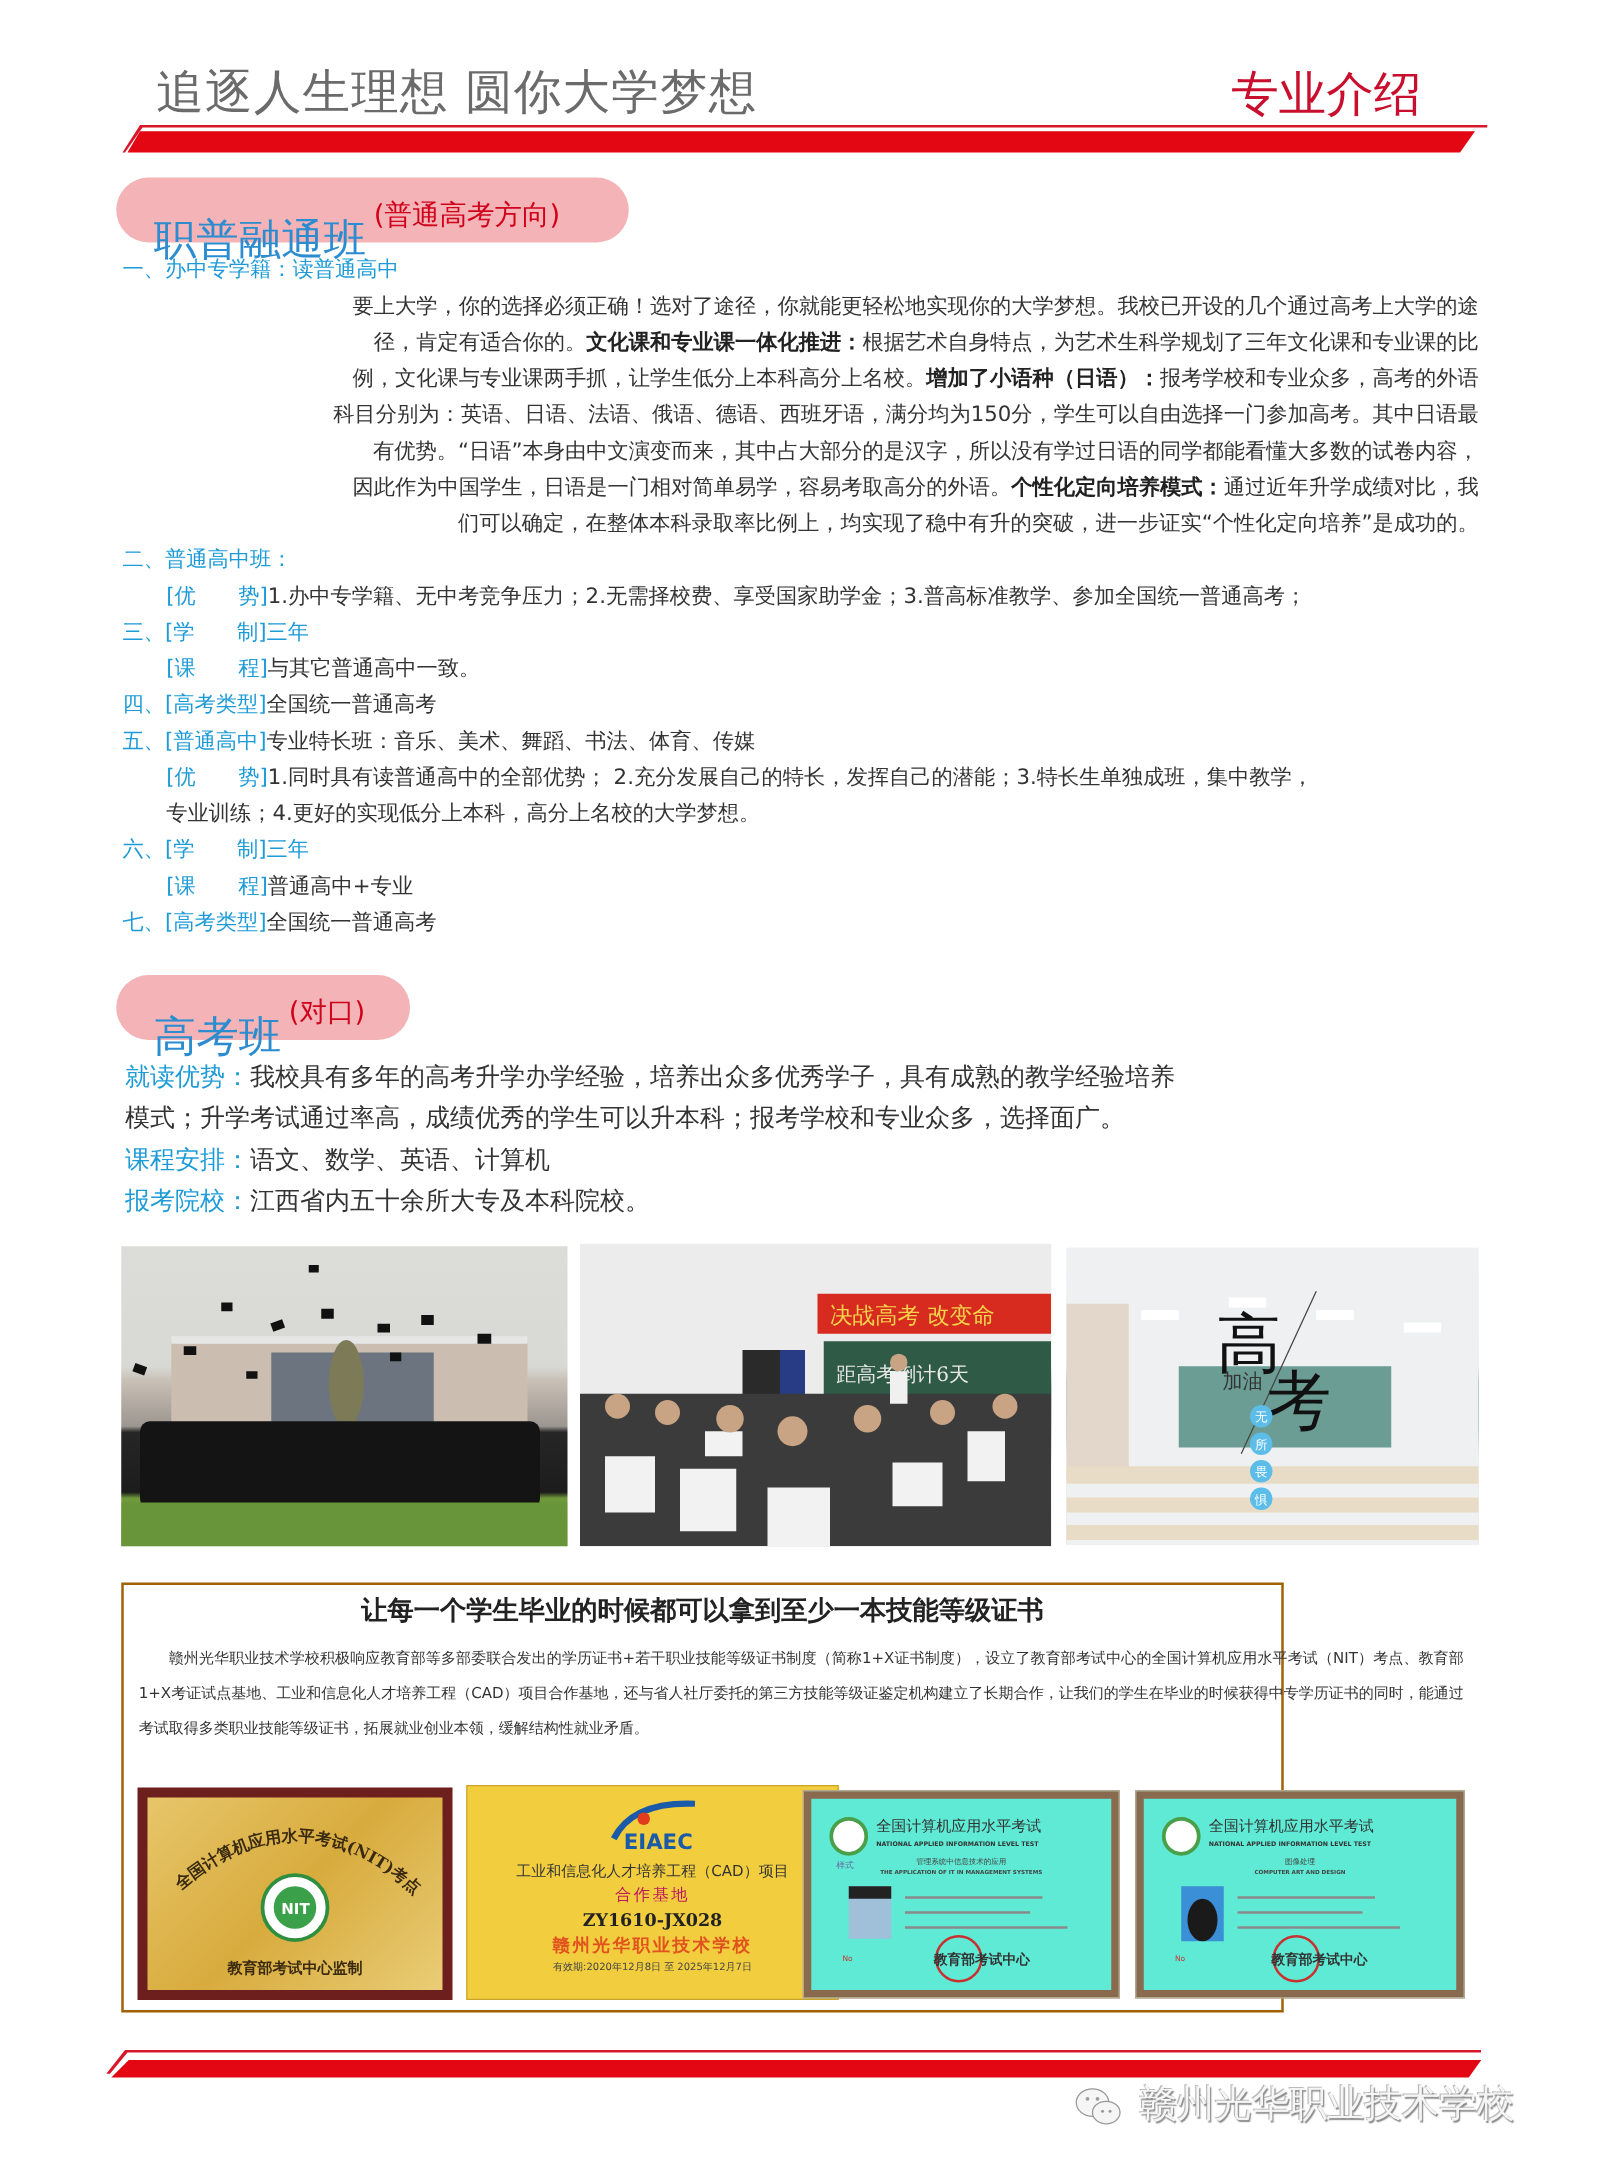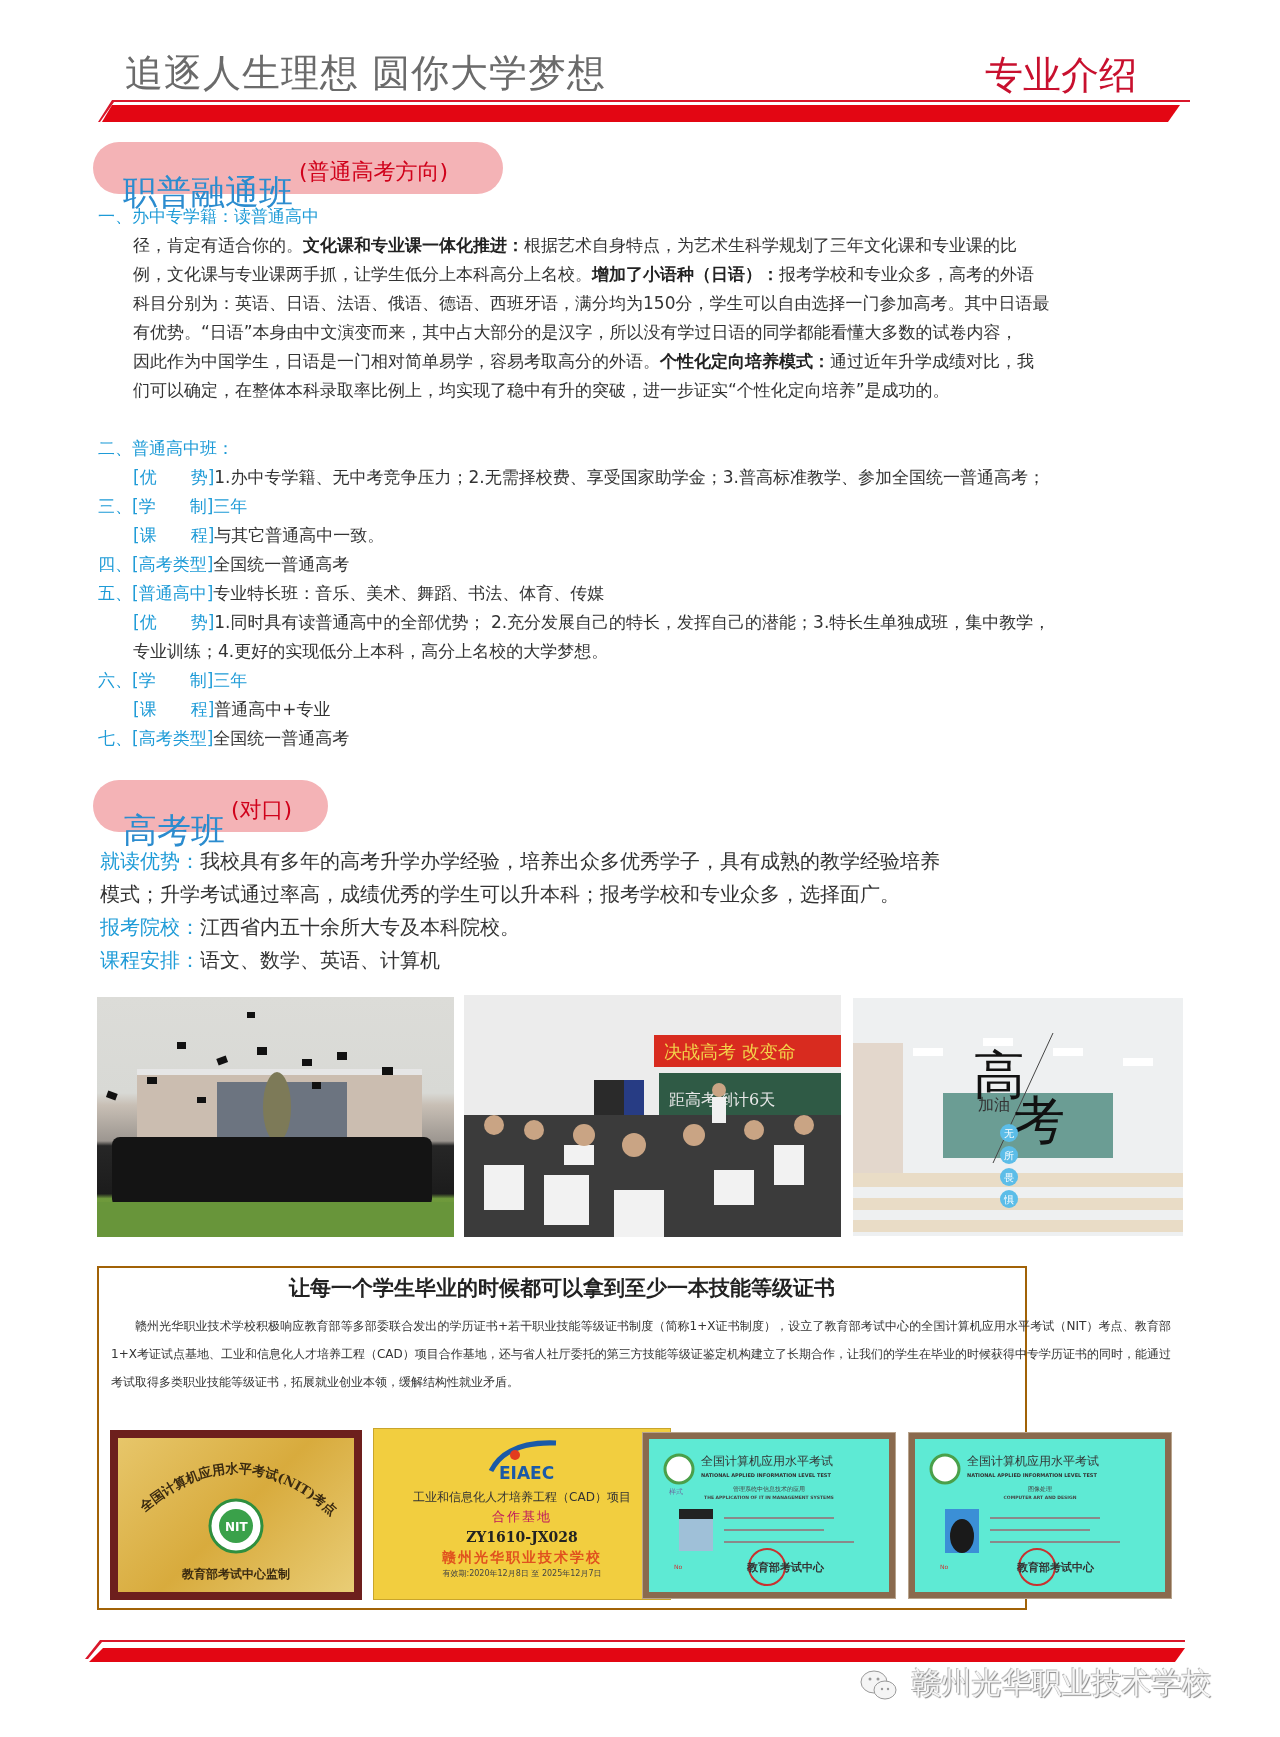--- a/index.html
+++ b/index.html
@@ -13,21 +13,21 @@
   .hdr-title { left: 125px; top: 50px; font-size: 38px; color: #6b6b6b; letter-spacing: 1px; line-height: 46px; }
   .hdr-right { left: 985px; top: 52px; font-size: 38px; color: #c8102e; line-height: 46px; }
 
   
   .pill { background: #f4b3b6; border-radius: 30px; height: 52px; display: flex; align-items: center; padding-left: 30px; }
   .pill-main { color: #2b8ccf; font-size: 34px; line-height: 52px; margin-top: 48px; }
   .pill-sub { color: #d0021b; font-size: 22px; margin-left: 6px; margin-top: 8px; }
 
   .blue { color: #1e9bd7; }
   .bold { font-weight: bold; color: #222; }
-  .line { font-size: 17px; line-height: 29px; white-space: nowrap; }
+  .line { font-size: 17px; line-height: 29px; white-space: nowrap; text-align: right; }
 
   .gk { font-size: 20px; line-height: 33px; color: #333; white-space: nowrap; }
 
   
   .photo { overflow: hidden; }
   .ph1 { background: linear-gradient(#dcdcd8 0%, #d8d9d5 40%, #c8bfb5 45%, #9c9690 60%, #262626 62%, #1c1c1c 82%, #6f9a3c 84%, #5e8a32 100%); }
   .ph2 { background: linear-gradient(180deg, #f0f0f0 0%, #e7e7e7 40%, #2a2a2a 48%, #545454 60%, #ededed 75%, #cfcfcf 100%); }
   .ph3 { background: linear-gradient(180deg, #f4f6f7 0%, #e9ecee 40%, #6a9a92 45%, #76a39b 62%, #efe6d8 70%, #e7dccb 100%); }
 
   
@@ -52,20 +52,21 @@
   <polygon points="12,30 22,13 1090,13 1078,30" fill="#e30613"></polygon>
 </svg>
 
 <div class="abs pill" style="left:93px;top:142px;width:410px;">
   <span class="pill-main">职普融通班</span>
   <span class="pill-sub">(普通高考方向)</span>
 </div>
 
 <div class="abs line blue" style="left:98px;top:202px;">一、办中专学籍：读普通高中</div>
 <div class="abs" style="left:133px;top:231px;width:1050px;">
+  <div class="line"><span>要上大学，你的选择必须正确！选对了途径，你就能更轻松地实现你的大学梦想。我校已开设的几个通过高考上大学的途</span></div>
   <div class="line"><span>径，肯定有适合你的。</span><span class="bold">文化课和专业课一体化推进：</span><span>根据艺术自身特点，为艺术生科学规划了三年文化课和专业课的比</span></div>
   <div class="line"><span>例，文化课与专业课两手抓，让学生低分上本科高分上名校。</span><span class="bold">增加了小语种（日语）：</span><span>报考学校和专业众多，高考的外语</span></div>
   <div class="line"><span>科目分别为：英语、日语、法语、俄语、德语、西班牙语，满分均为150分，学生可以自由选择一门参加高考。其中日语最</span></div>
   <div class="line"><span>有优势。“日语”本身由中文演变而来，其中占大部分的是汉字，所以没有学过日语的同学都能看懂大多数的试卷内容，</span></div>
   <div class="line"><span>因此作为中国学生，日语是一门相对简单易学，容易考取高分的外语。</span><span class="bold">个性化定向培养模式：</span><span>通过近年升学成绩对比，我</span></div>
   <div class="line"><span>们可以确定，在整体本科录取率比例上，均实现了稳中有升的突破，进一步证实“个性化定向培养”是成功的。</span></div>
 </div>
 
 <div class="abs line blue" style="left:98px;top:434px;">二、普通高中班：</div>
 <div class="abs line" style="left:133px;top:463px;">
@@ -103,22 +104,22 @@
 </div>
 
 <div class="abs pill" style="left:93px;top:780px;width:235px;">
   <span class="pill-main">高考班</span>
   <span class="pill-sub">(对口)</span>
 </div>
 
 <div class="abs" style="left:100px;top:845px;">
   <div class="gk"><span class="blue">就读优势：</span><span>我校具有多年的高考升学办学经验，培养出众多优秀学子，具有成熟的教学经验培养</span></div>
   <div class="gk"><span class="blue"></span><span>模式；升学考试通过率高，成绩优秀的学生可以升本科；报考学校和专业众多，选择面广。</span></div>
+  <div class="gk"><span class="blue">课程安排：</span><span>语文、数学、英语、计算机</span></div>
   <div class="gk"><span class="blue">报考院校：</span><span>江西省内五十余所大专及本科院校。</span></div>
-  <div class="gk"><span class="blue">课程安排：</span><span>语文、数学、英语、计算机</span></div>
 </div>
 
 <div class="abs photo ph1" style="left:97px;top:997px;width:357px;height:240px;">
   <svg width="357" height="240">
     <rect x="40" y="75" width="285" height="95" fill="#cbbdb0"></rect>
     <rect x="120" y="85" width="130" height="80" fill="#6c7480"></rect>
     <rect x="40" y="72" width="285" height="6" fill="#e6e6e6"></rect>
     <ellipse cx="180" cy="110" rx="14" ry="35" fill="#7d7a58"></ellipse>
     <g fill="#111">
       <rect x="10" y="95" width="10" height="7" transform="rotate(20 15 98)"></rect>

